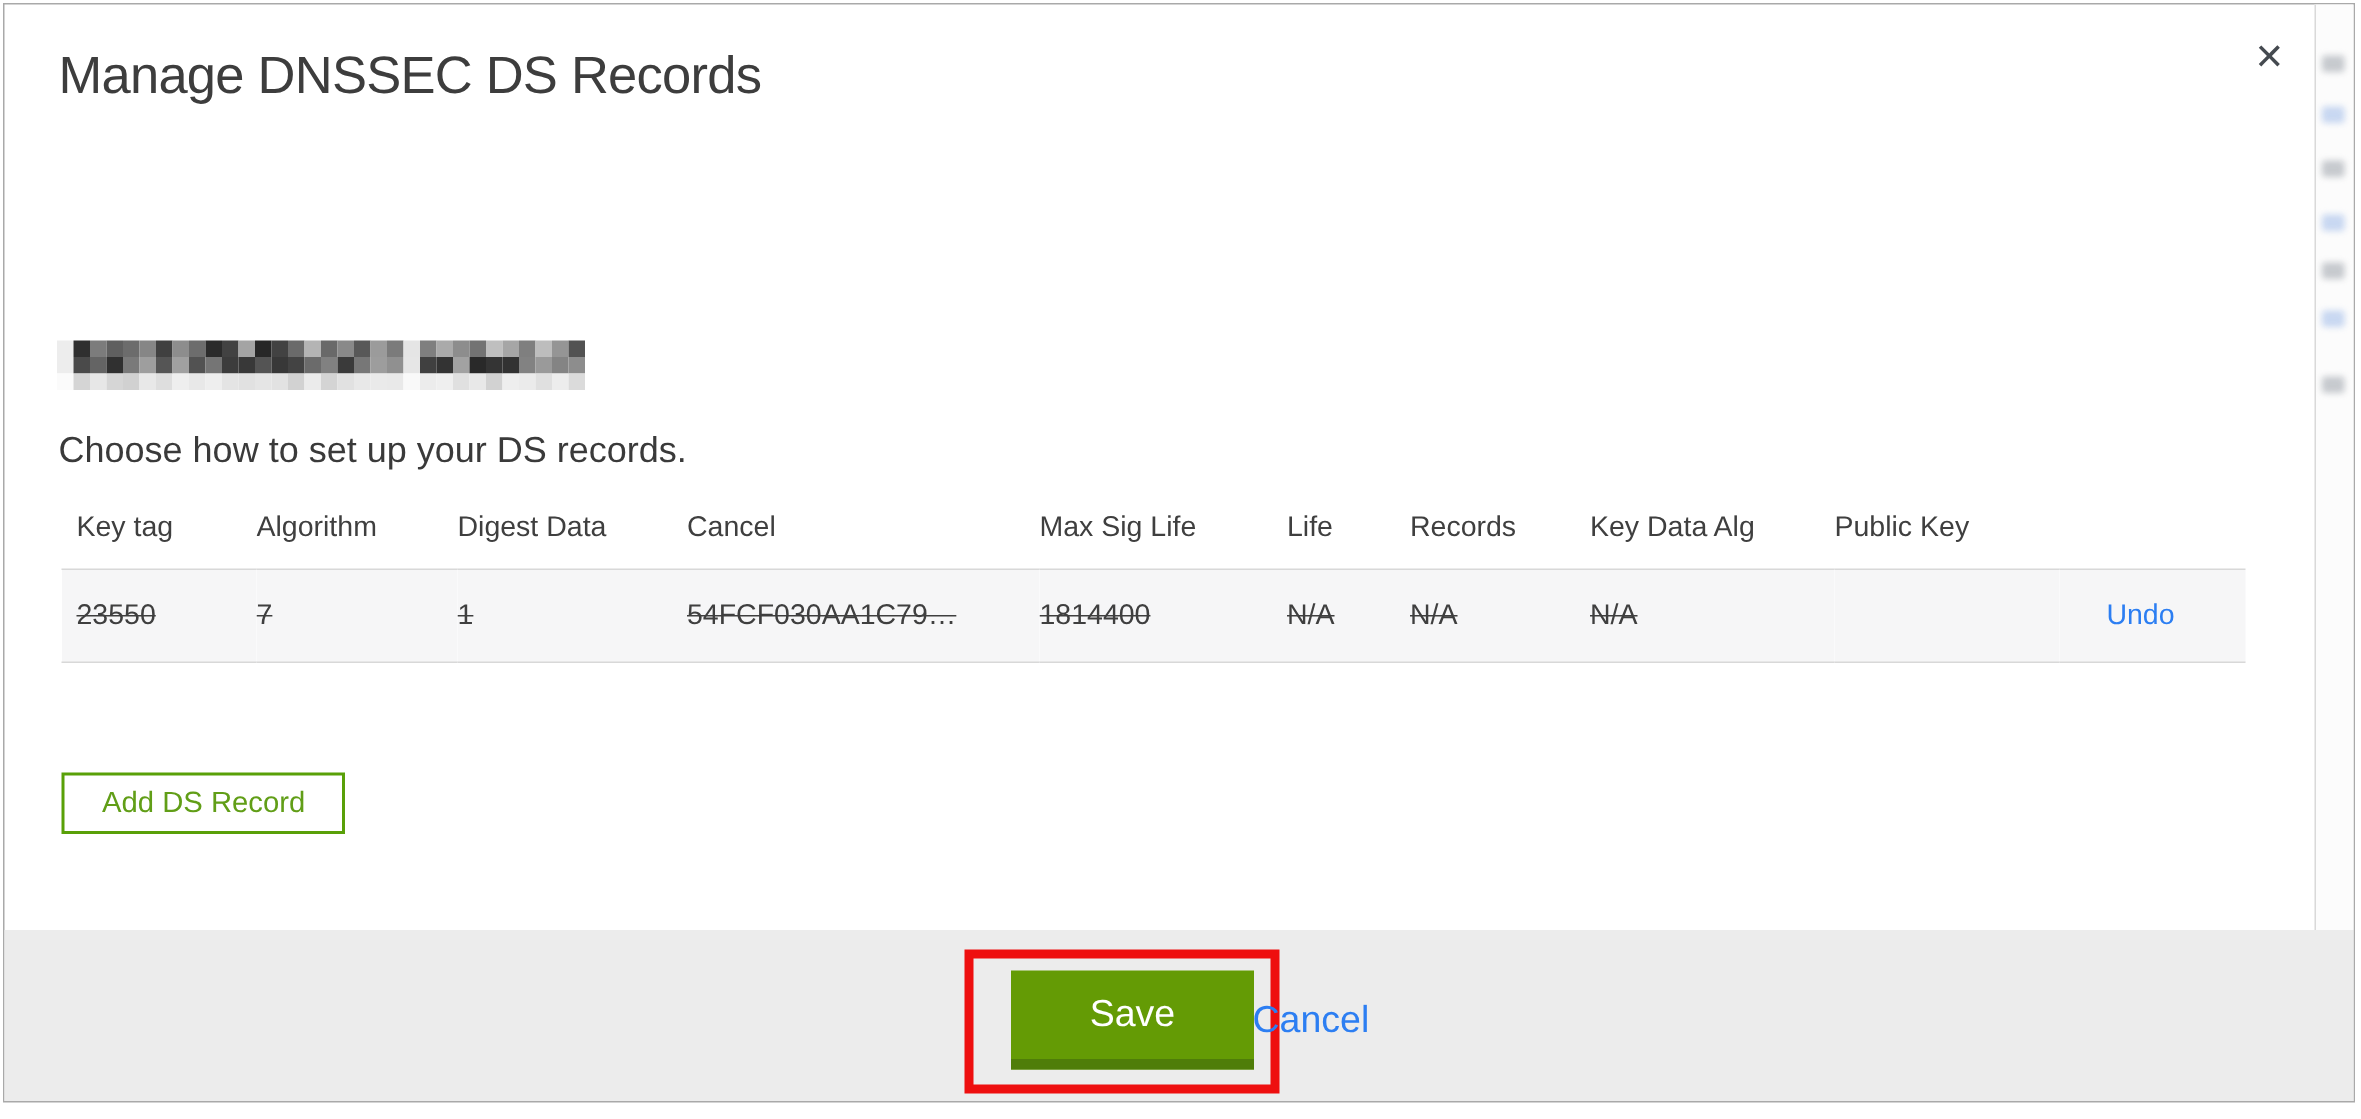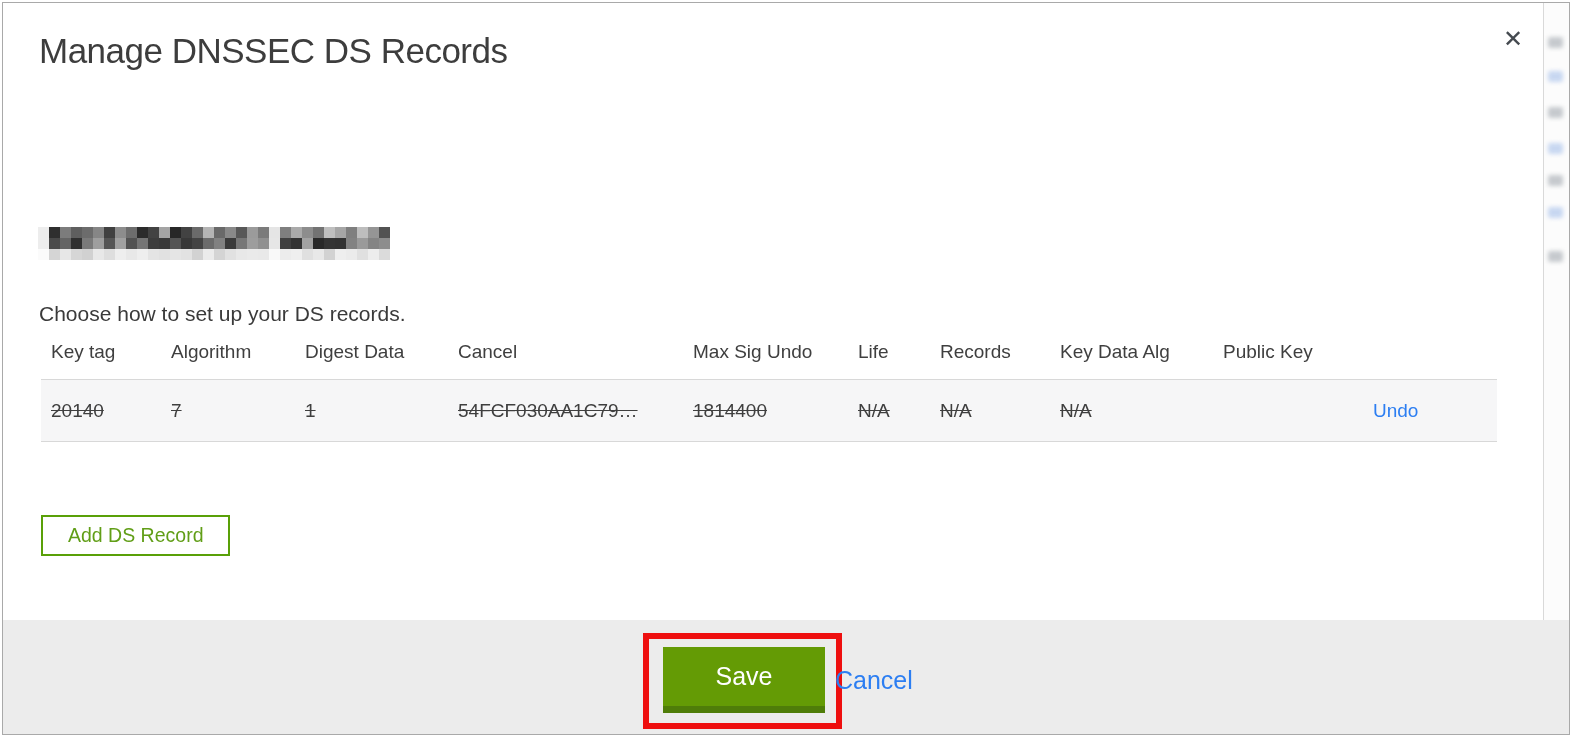--- a/index.html
+++ b/index.html
@@ -19,39 +19,39 @@
   }
   .close {
     position:absolute; right:46px; top:24px;
     font-size:24px; font-weight:700; color:#454a50; cursor:pointer; line-height:1;
   }
   .domain-mosaic {
     position:absolute; left:35px; top:224px;
     display:grid; grid-template-columns:repeat(32,11px); grid-auto-rows:11px;
   }
   .instruction {
-    position:absolute; left:36px; top:299px; margin:0;
-    font-size:21px; color:#3a3a3a;
+    position:absolute; left:36px; top:284px; margin:0;
+    font-size:24px; color:#3a3a3a;
   }
   table.ds-table {
     position:absolute; left:38px; top:330px; width:1456px;
     border-collapse:collapse; table-layout:fixed;
     font-size:19px; color:#3f3f3f;
   }
   .ds-table th {
     text-align:left; font-weight:400; padding:8px 0 16px 0;
     white-space:nowrap; overflow:hidden;
   }
   .ds-table th:first-child, .ds-table td:first-child { padding-left:10px; }
   .ds-table tbody tr { height:62px; }
   .ds-table tbody tr.striped { background:#f6f6f7; }
   .ds-table tbody { border-top:1px solid #d8d8d8; border-bottom:1px solid #d8d8d8; }
   .ds-table td { padding:0; white-space:nowrap; overflow:hidden; }
   .ds-table td.strike { text-decoration:line-through; }
-  .ds-table td.action { text-align:left; padding-right:16px; }
+  .ds-table td.action { text-align:center; padding-right:16px; }
   a.undo { color:#2c7ef2; text-decoration:none; cursor:pointer; }
   .add-btn {
     position:absolute; left:38px; top:512px; height:41px; padding:0 25px;
     background:#ffffff; border:2px solid #59a008; color:#619e17;
     font-size:19.5px; font-family:inherit; cursor:pointer; box-sizing:border-box;
   }
   .bg-strip {
     position:absolute; right:0; top:0; width:25px; height:617px;
     background:#fcfcfc; border-left:1px solid #d9d9d9; overflow:hidden;
   }
@@ -60,21 +60,21 @@
     filter:blur(2px); opacity:0.55;
   }
   .blob.gray { background:#9aa0a8; }
   .blob.blue { background:#9db9e8; }
   .footer {
     position:absolute; left:0; right:0; bottom:0; height:114px;
     background:#ececec;
   }
   .red-box {
     position:absolute; left:640px; top:13px;
-    border:6px solid #ee0f0f; padding:8px 11px 10px 14px; background:transparent;
+    border:6px solid #ee0f0f; padding:8px 11px 10px 25px; background:transparent;
   }
   .save-btn {
     display:block; width:162px; height:66px; box-sizing:border-box;
     background:#649b05; border:none; border-bottom:7px solid #4f7d09;
     color:#ffffff; font-size:25px; font-family:inherit; cursor:pointer;
   }
   .cancel-link {
     position:absolute; left:832px; top:46px;
     font-size:25px; color:#2c7ef2; text-decoration:none; cursor:pointer;
   }
@@ -201,31 +201,31 @@
         <col style="width:163px">
         <col style="width:150px">
       <col style="width:124px">
     </colgroup>
     <thead>
       <tr>
         <th>Key tag</th>
         <th>Algorithm</th>
         <th>Digest Data</th>
         <th>Cancel</th>
-        <th>Max Sig Undo</th>
+        <th>Max Sig Life</th>
         <th>Life</th>
         <th>Records</th>
         <th>Key Data Alg</th>
         <th>Public Key</th>
         <th></th>
       </tr>
     </thead>
     <tbody>
       <tr class="striped">
-        <td class="strike">20140</td>
+        <td class="strike">23550</td>
         <td class="strike">7</td>
         <td class="strike">1</td>
         <td class="strike">54FCF030AA1C79…</td>
         <td class="strike">1814400</td>
         <td class="strike">N/A</td>
         <td class="strike">N/A</td>
         <td class="strike">N/A</td>
         <td class="strike"></td>
         <td class="action"><a class="undo">Undo</a></td>
       </tr>

